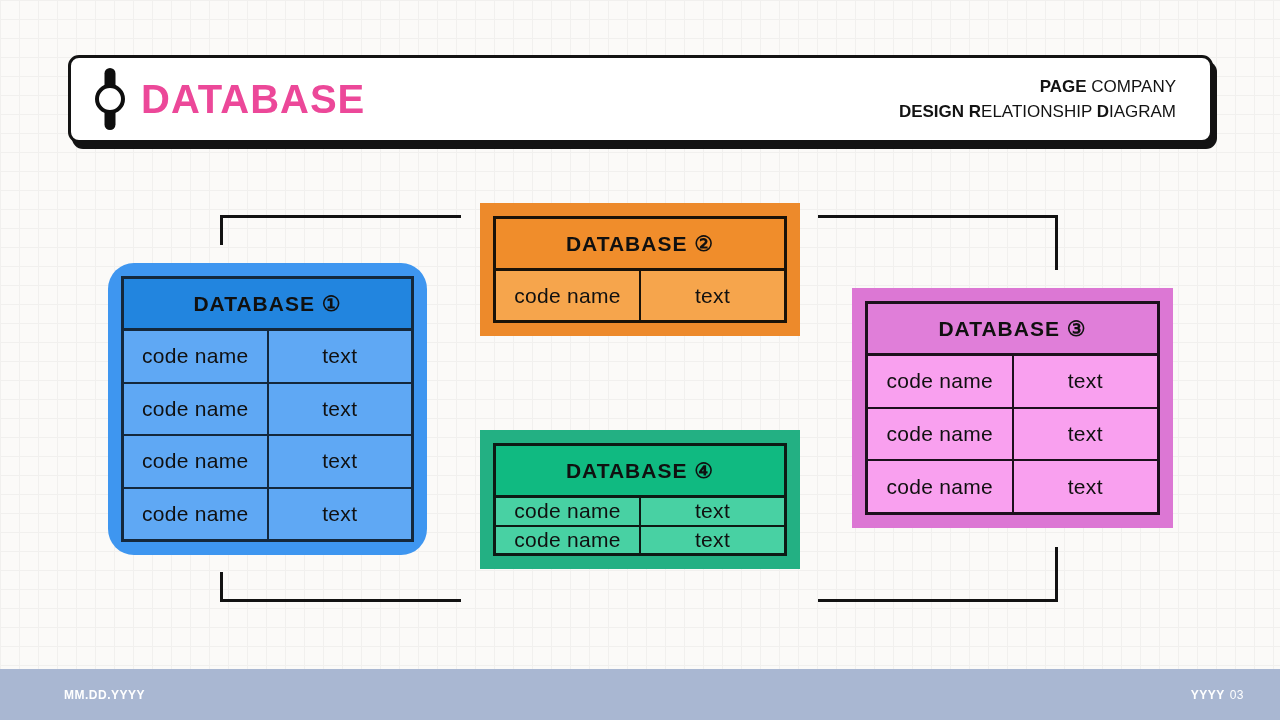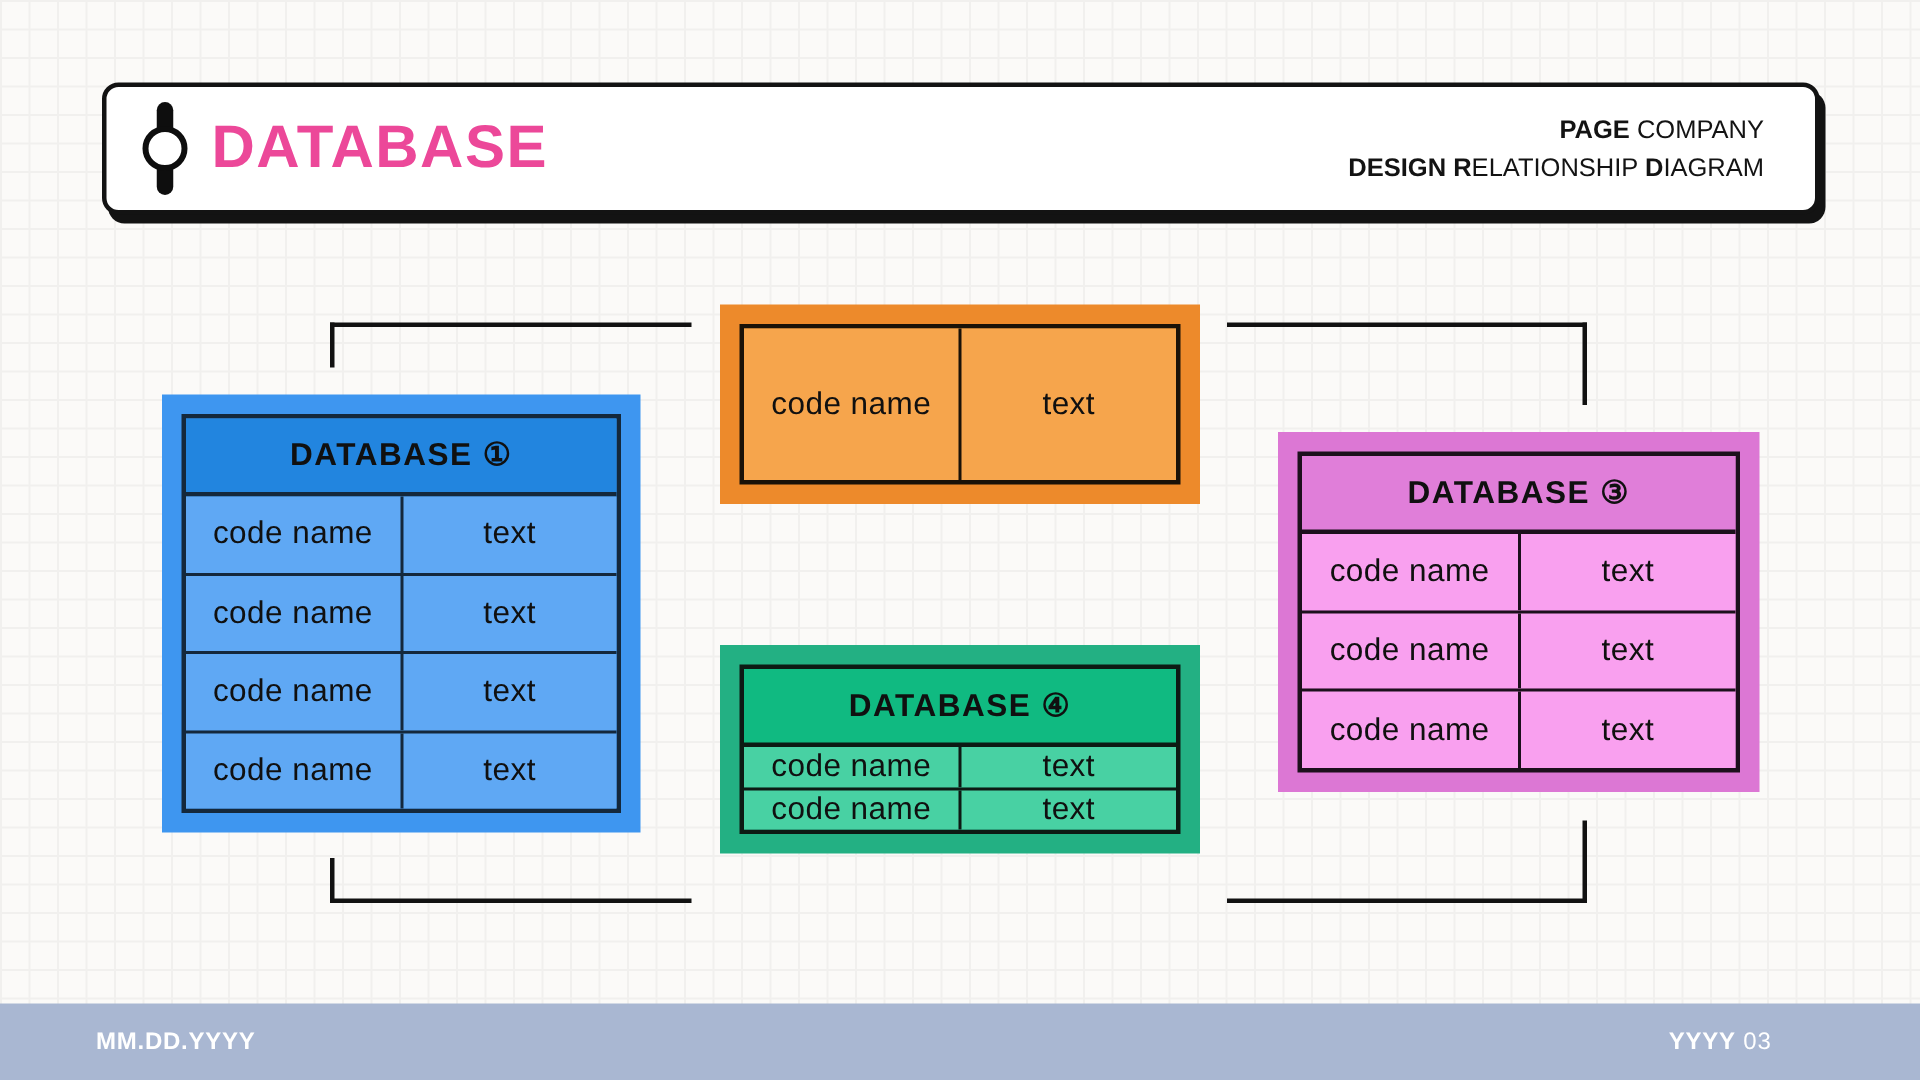--- a/index.html
+++ b/index.html
@@ -45,40 +45,40 @@
     display:flex; align-items:center; justify-content:center;
     font-size:21px; font-weight:700; letter-spacing:1px; color:#101010;
     border-bottom:3px solid var(--border); }
   .tbl-body { flex:1 1 auto; display:flex; flex-direction:column; }
   .tbl-row { flex:1 1 0; display:flex; background:var(--row); }
   .tbl-row + .tbl-row { border-top:2px solid var(--border); }
   .tbl-cell { flex:1 1 0; display:flex; align-items:center; justify-content:center;
     font-size:21px; color:#101010; letter-spacing:0.3px; }
   .tbl-cell + .tbl-cell { border-left:2px solid var(--border); }
 
-  #table-0 { left:108px; top:263px; width:319px; height:292px; }
+  #table-0 { left:108px; top:263px; width:319px; height:292px;border-radius:26px; }
   #table-1 { left:480px; top:203px; width:320px; height:133px; }
   #table-2 { left:852px; top:288px; width:321px; height:240px; }
   #table-3 { left:480px; top:430px; width:320px; height:139px; }
 
   
   .seg { position:absolute; background:#121212; }
   .c1-h { left:220px; top:215px; width:241px; height:3px; }
   .c1-v { left:220px; top:215px; width:3px;  height:30px; }
   .c2-h { left:818px; top:215px; width:240px; height:3px; }
   .c2-v { left:1055px; top:215px; width:3px; height:55px; }
   .c3-v { left:220px; top:572px; width:3px;  height:30px; }
   .c3-h { left:220px; top:599px; width:241px; height:3px; }
   .c4-h { left:818px; top:599px; width:240px; height:3px; }
   .c4-v { left:1055px; top:547px; width:3px; height:55px; }
 
   
   .footer { position:absolute; left:0; top:669px; width:1280px; height:51px;
     display:flex; align-items:center; justify-content:space-between;
-    padding:0 99px 0 64px; color:#FFFFFF; font-size:16px; }
+    padding:0 36px 0 64px; color:#FFFFFF; font-size:12px; }
   .footer-date { font-weight:700; letter-spacing:0.5px; }
   .footer-page { letter-spacing:0.5px; }
   .footer-page .pg-label { font-weight:700; }
   .footer-page .pg-num { font-weight:400; margin-left:5px; }
 </style>
 </head>
 <body>
 
 <div class="slide">
 
@@ -123,20 +123,21 @@
           </div>
           <div class="tbl-row">
             <div class="tbl-cell">code name</div>
             <div class="tbl-cell">text</div>
           </div>
         </div>
     </div>
   </div>
   <div class="db-table" id="table-1" style="--frame: #ED8A2B; --header: #F08D2B; --row: #F6A54C; --border: #1A1208;">
     <div class="db-inner">
+      <div class="tbl-title">DATABASE ②</div>
       <div class="tbl-body">
           <div class="tbl-row">
             <div class="tbl-cell">code name</div>
             <div class="tbl-cell">text</div>
           </div>
         </div>
     </div>
   </div>
   <div class="db-table" id="table-2" style="--frame: #DC77D4; --header: #E07ED9; --row: #F9A0EF; --border: #1C101C;">
     <div class="db-inner">

